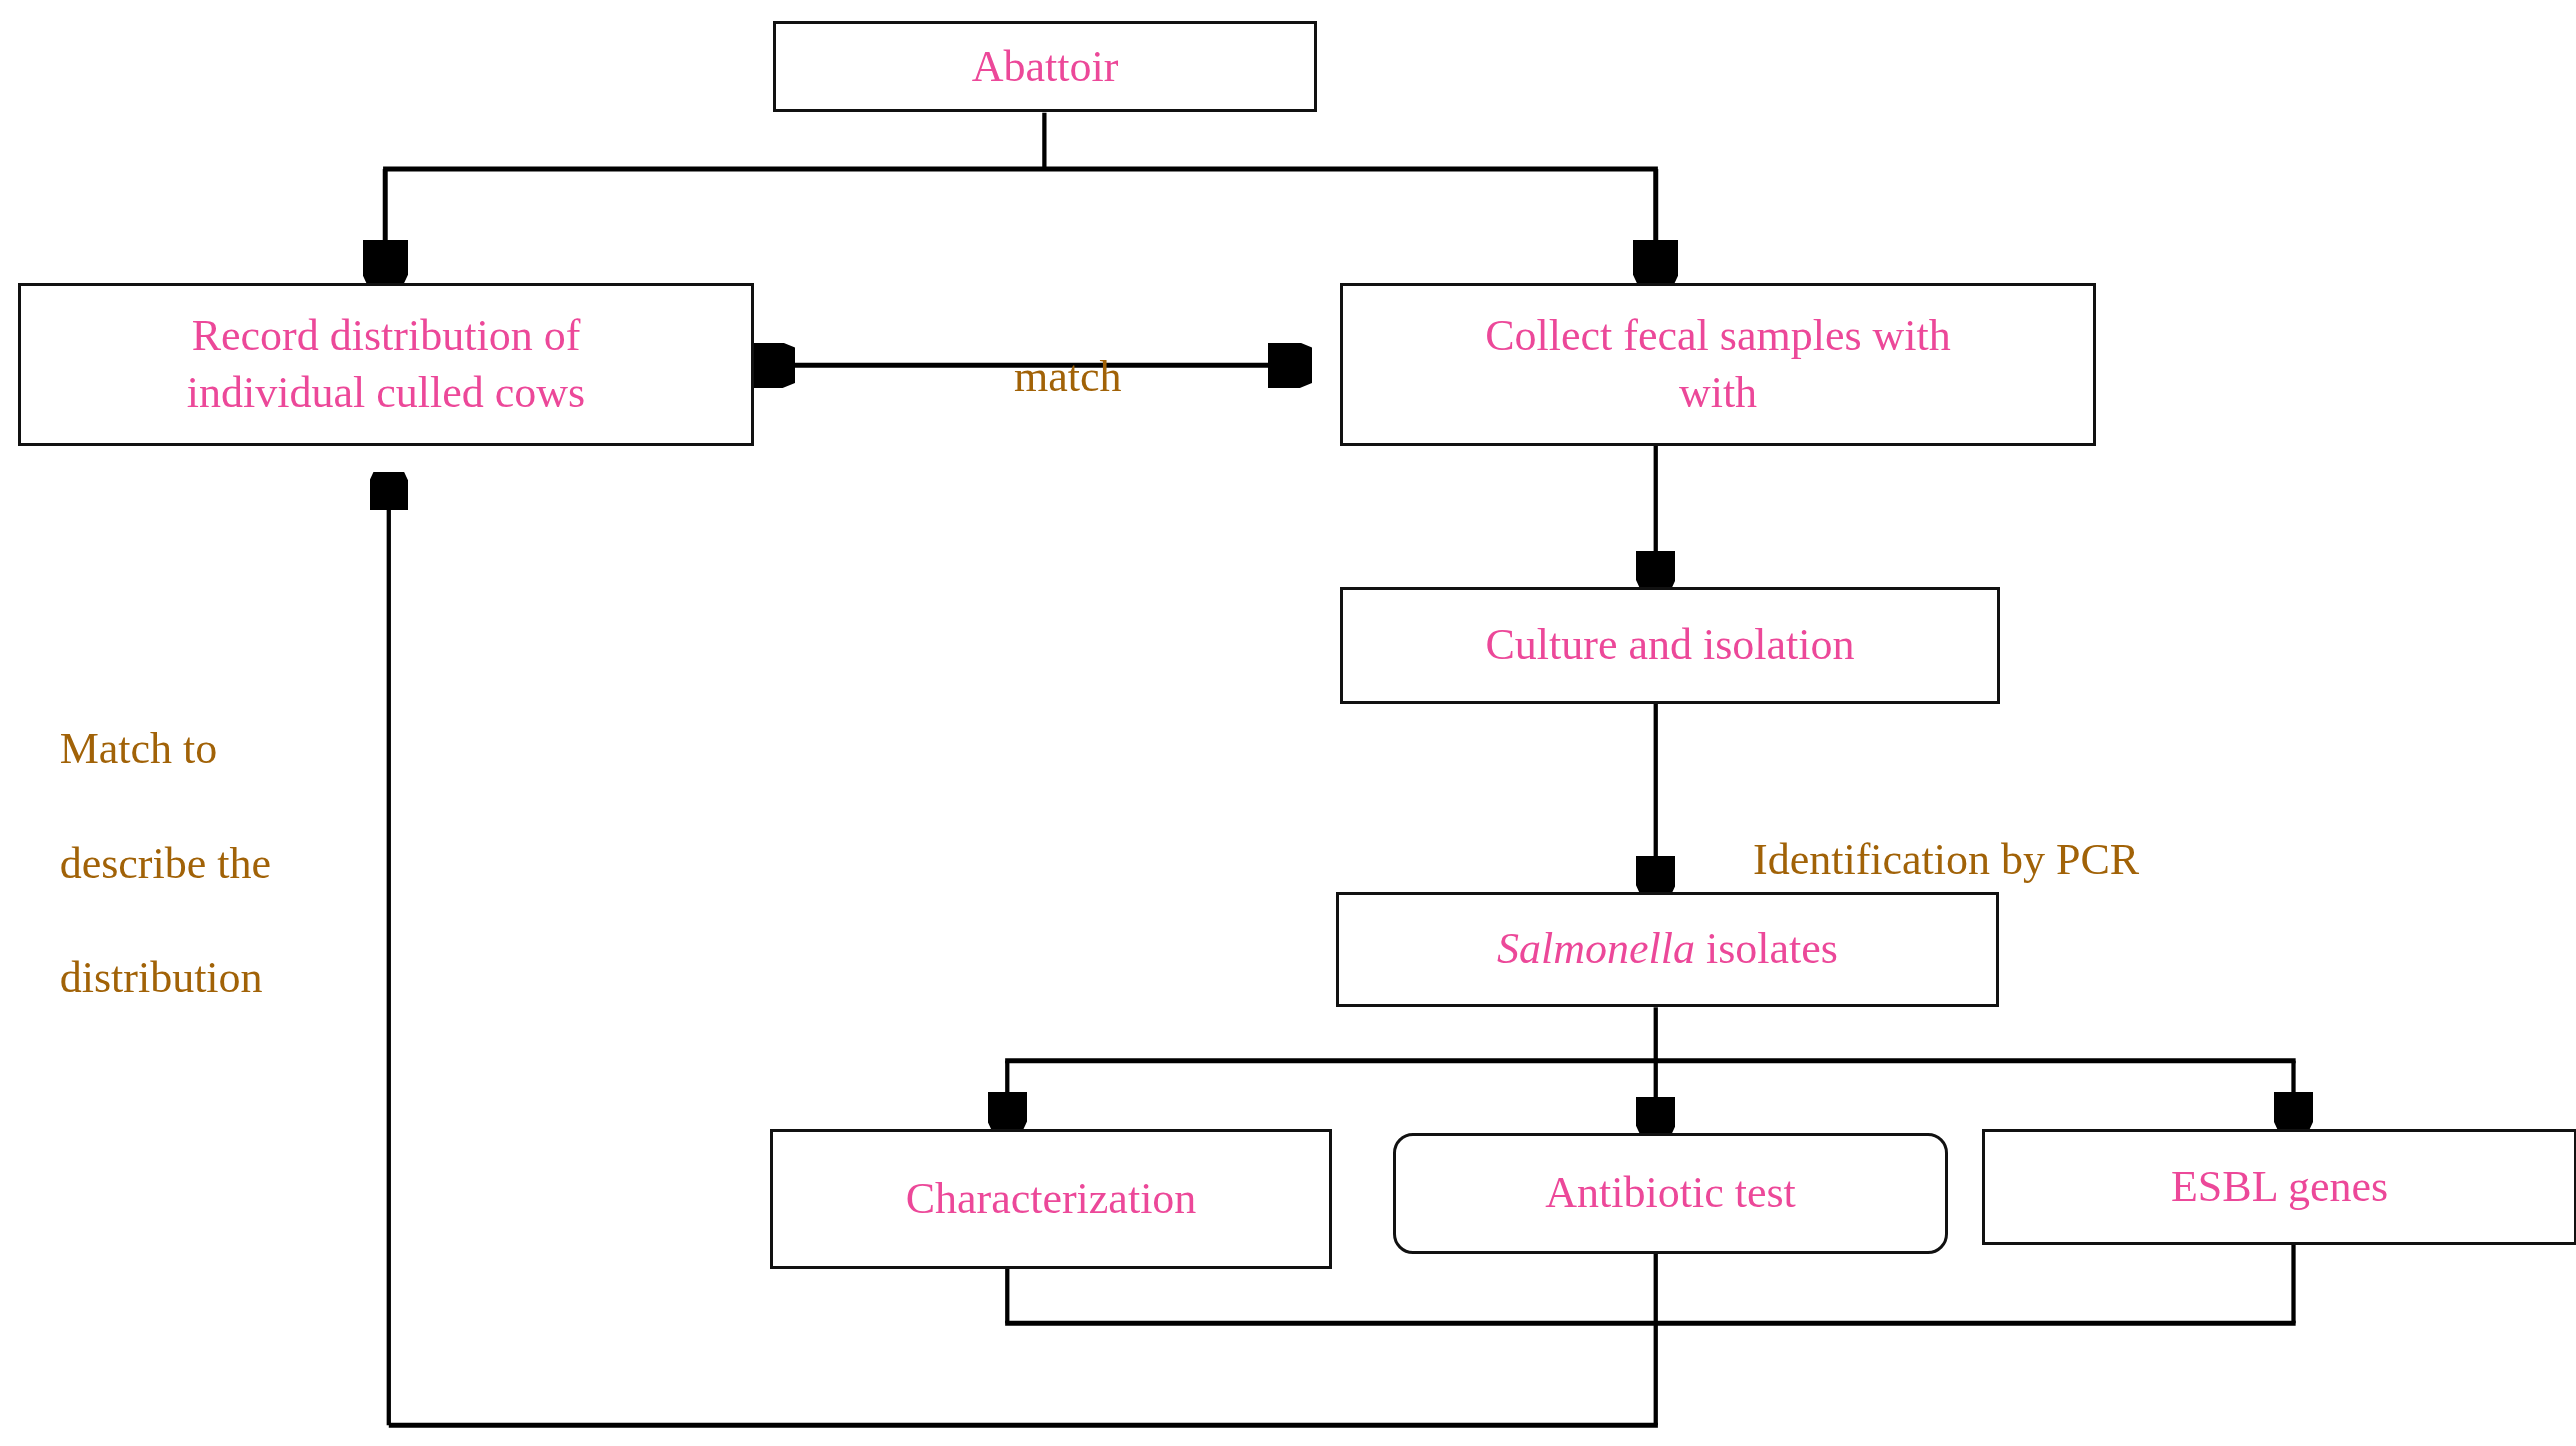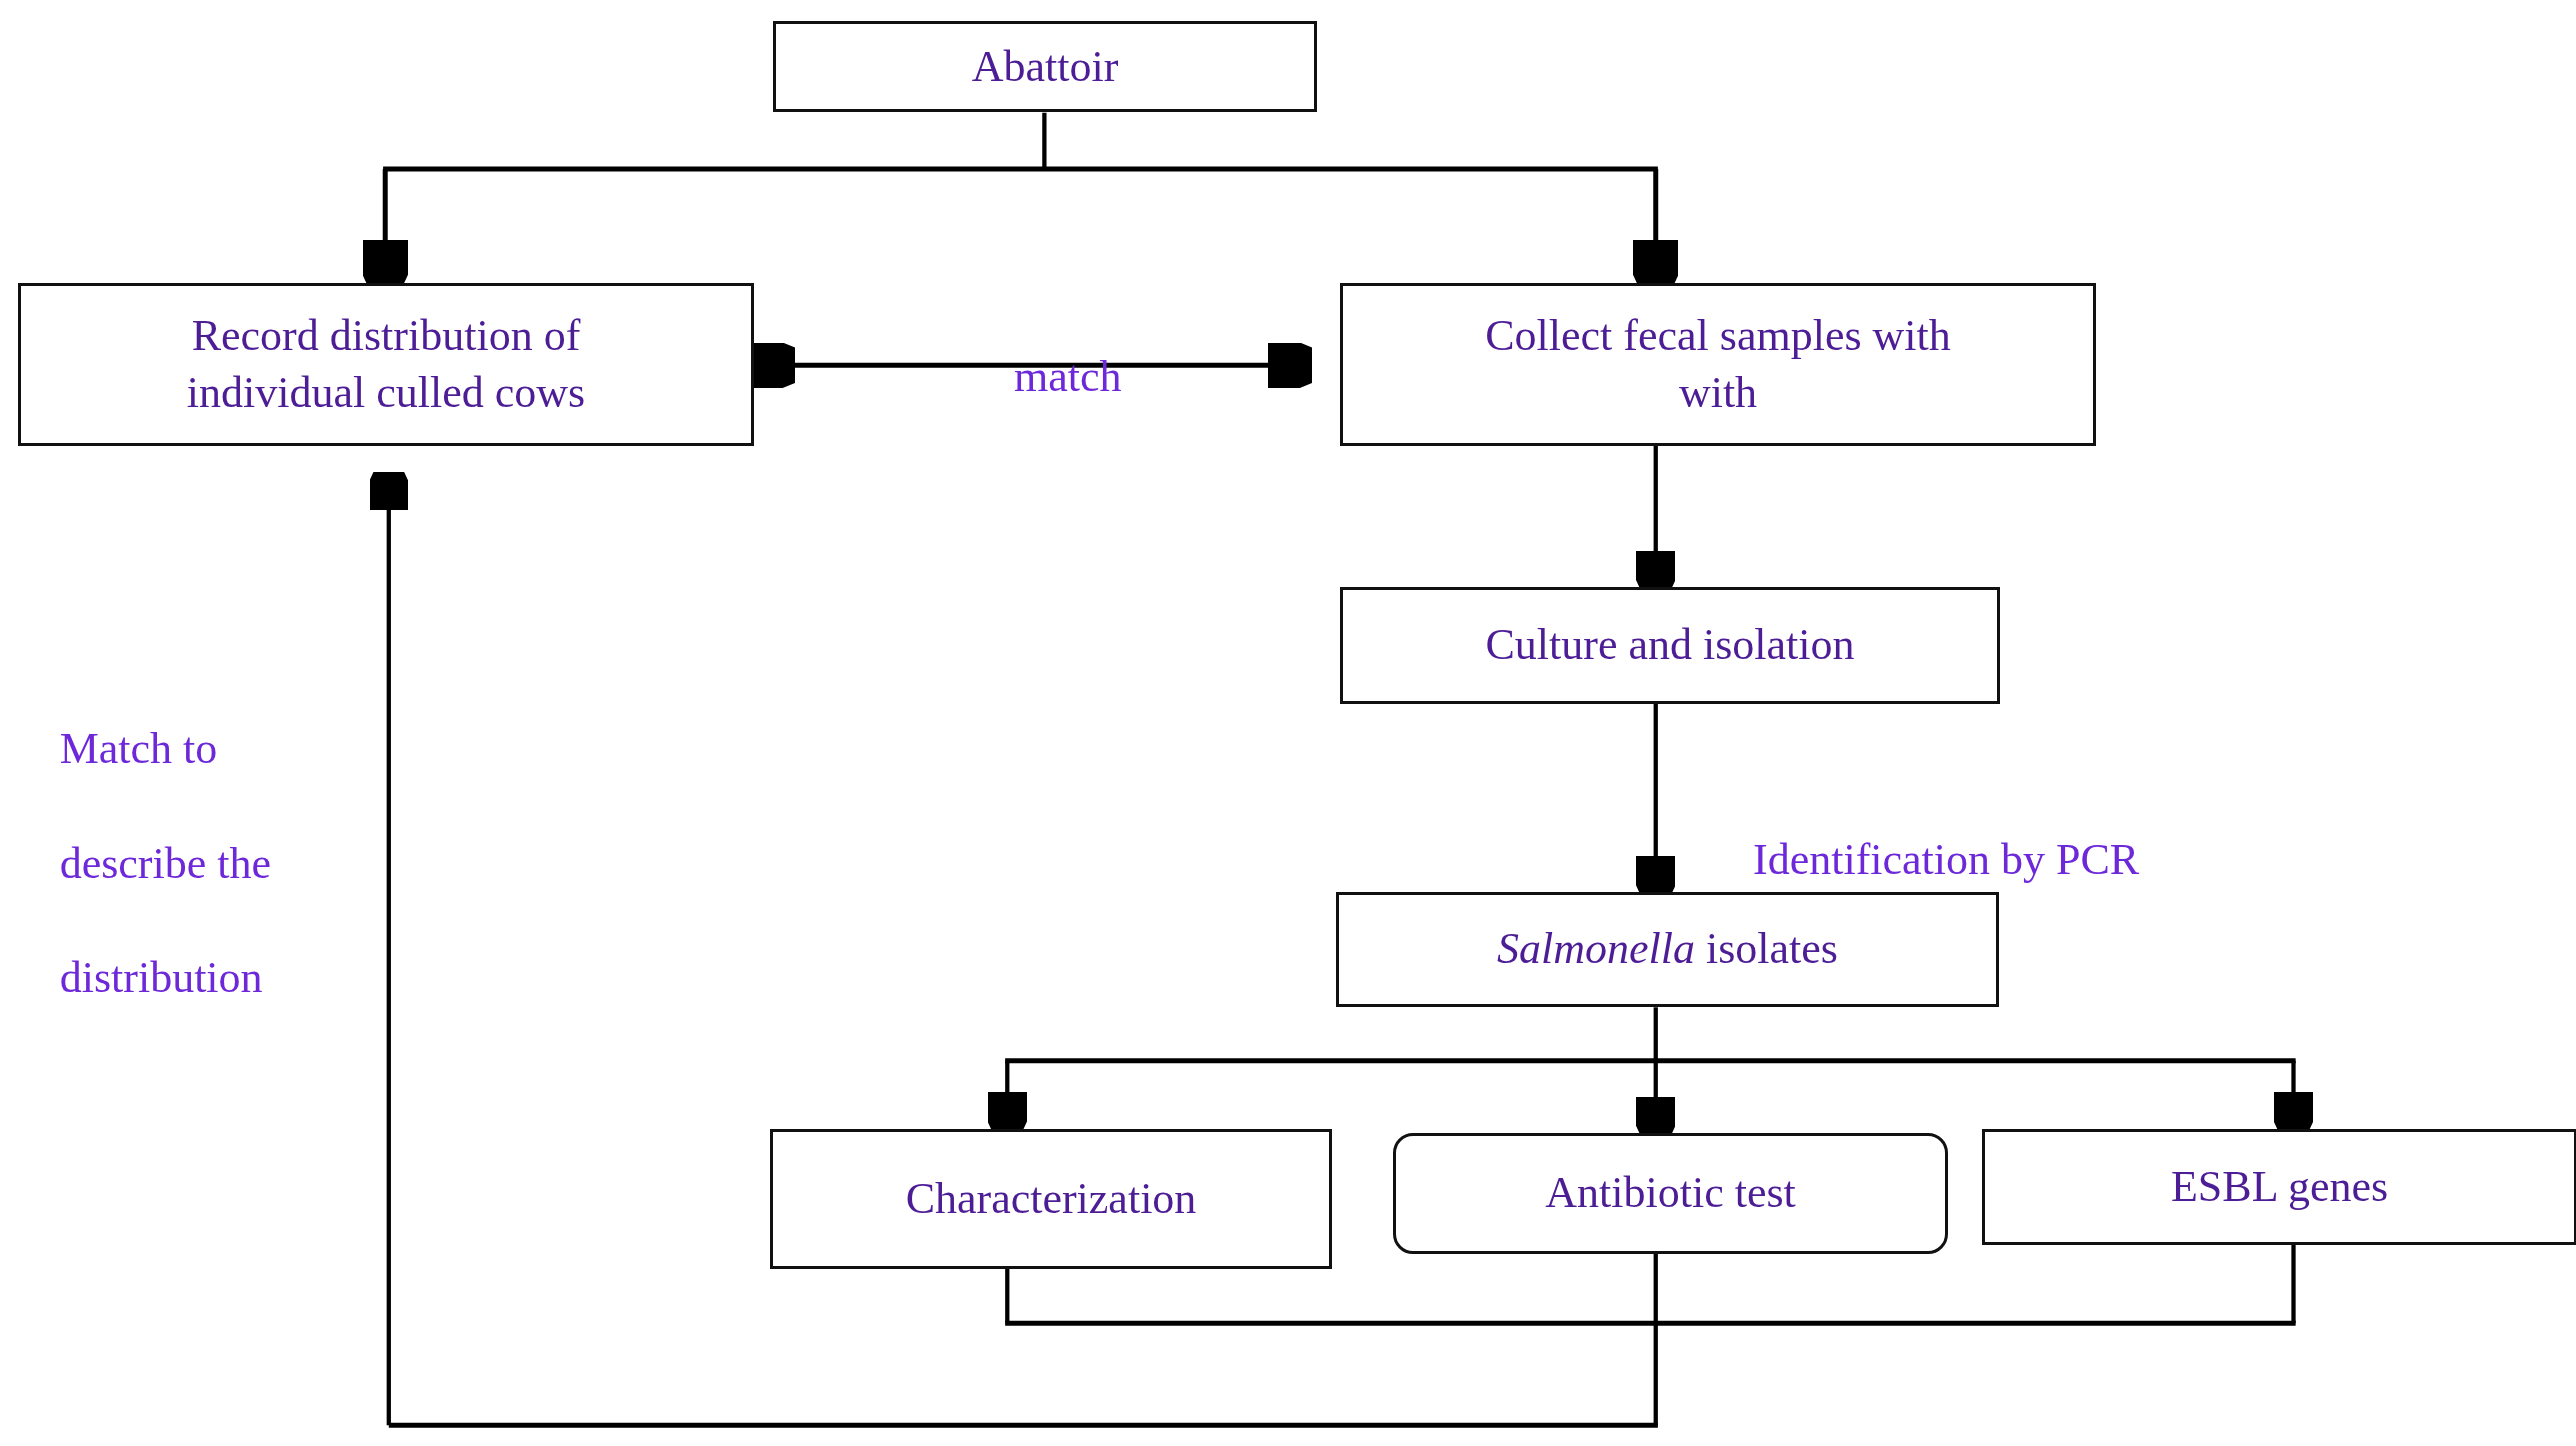--- a/index.html
+++ b/index.html
@@ -23,29 +23,29 @@
     position: absolute;
     box-sizing: border-box;
     border: 3.6px solid #111111;
     background: #ffffff;
     display: flex;
     align-items: center;
     justify-content: center;
     text-align: center;
     line-height: 1.28;
     font-size: 44px;
-    color: #4c1d95;
+    color: #ec4899;
     padding: 0 10px;
   }
   .node .txt { display: block; width: 100%; }
   .node em { font-style: italic; }
   .edge-label {
     position: absolute;
     font-size: 44px;
-    color: #6d28d9;
+    color: #a16207;
     white-space: pre;
     line-height: 1.30;
   }
   .edge-label.left-al { text-align: left; }
   svg.wires {
     position: absolute;
     left: 0;
     top: 0;
     width: 2576px;
     height: 1446px;

